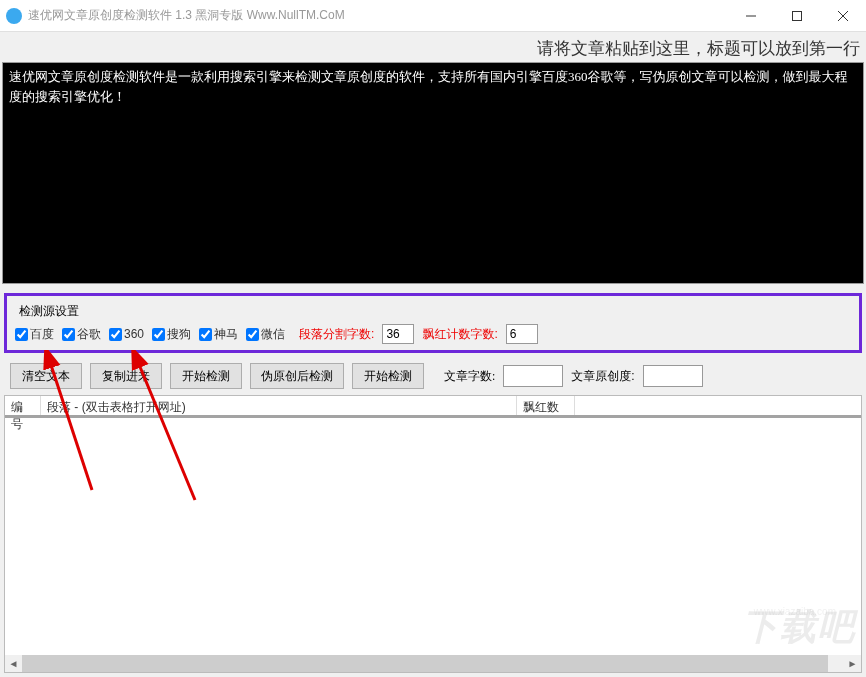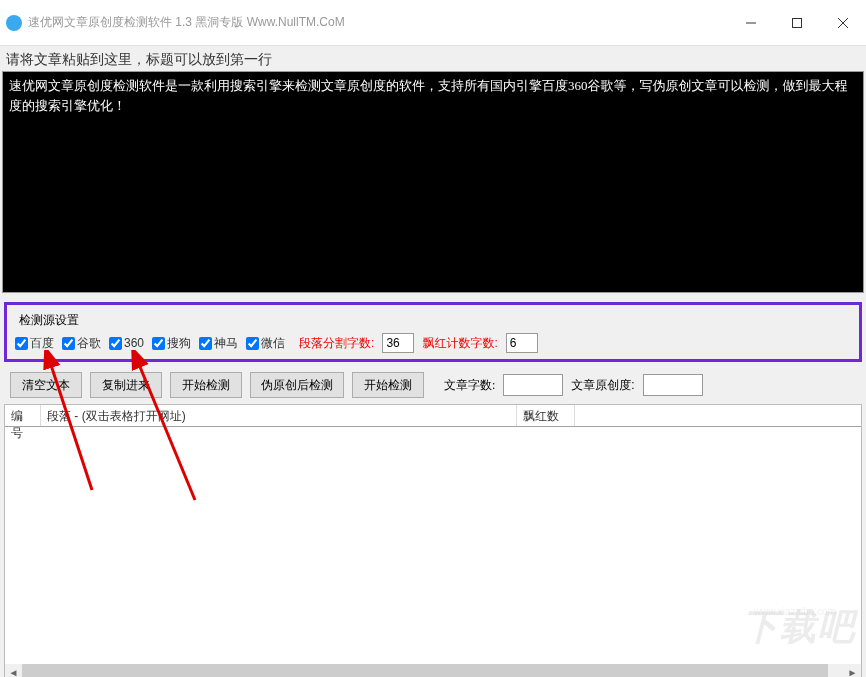--- a/index.html
+++ b/index.html
@@ -1,48 +1,48 @@
 <!DOCTYPE html>
 <html><head>
 <meta charset="utf-8">
 <style>
 * { box-sizing: border-box; margin: 0; padding: 0; }
 body { font-family: "Microsoft YaHei", SimSun, Arial, sans-serif; font-size: 12px; background: #fff; width: 866px; height: 677px; overflow: hidden; position: relative; }
 
 
-.titlebar { height: 46px; background: #fff; border-bottom: 1px solid #e0e0e0; display: flex; align-items: center; padding-left: 6px; }
+.titlebar { height: 32px; background: #fff; border-bottom: 1px solid #e0e0e0; display: flex; align-items: center; padding-left: 6px; }
 .titlebar .app-icon { width: 16px; height: 16px; border-radius: 50%; background: #3ba9ef; margin-right: 6px; }
 .titlebar .title-text { color: #999; font-size: 12px; }
 .titlebar .win-controls { margin-left: auto; display: flex; }
 .titlebar .win-btn { width: 46px; height: 30px; display: flex; align-items: center; justify-content: center; color: #666; cursor: pointer; }
 .titlebar .win-btn svg { width: 10px; height: 10px; }
 
 
 .main { background: #f0f0f0; height: calc(100% - 30px); padding: 2px; }
-.instruction { color: #333; font-size: 14px; padding: 3px 4px 2px; background: #f0f0f0; }
+.instruction { color: #333; font-size: 17px; padding: 3px 4px 2px; background: #f0f0f0; text-align: right; }
 .textarea { width: 100%; height: 222px; background: #000; color: #fff; font-size: 13px; padding: 4px 6px; border: 1px solid #999; resize: none; font-family: "Microsoft YaHei", SimSun; line-height: 1.5; }
 
 
 .fieldset { border: 3px solid #6d28d9; margin: 6px 2px 4px; padding: 8px 8px 6px; }
 .fieldset .legend { background: #f0f0f0; padding: 0 4px; margin-top: -16px; margin-bottom: 4px; display: inline-block; font-size: 12px; }
 .checkbox-row { display: flex; align-items: center; gap: 8px; flex-wrap: wrap; }
 .chk { display: flex; align-items: center; gap: 2px; cursor: pointer; }
 .chk input { width: 13px; height: 13px; }
 .lbl { color: #333; }
 .red-lbl { color: #e00; }
 .num-input { width: 32px; height: 20px; border: 1px solid #999; padding: 0 3px; font-size: 12px; background:#fff; }
 
 
 .button-row { display: flex; align-items: center; gap: 8px; padding: 6px 8px; }
 .btn { background: #e1e1e1; border: 1px solid #adadad; padding: 0 10px; height: 26px; min-width: 72px; font-size: 12px; cursor: pointer; font-family: inherit; }
 .txt-input { width: 60px; height: 22px; border: 1px solid #999; background:#fff; padding: 0 3px; }
 
 
 .table-wrap { border: 1px solid #bbb; margin: 0 2px 2px; height: 278px; background: #fff; position: relative; }
-.table-header { display: flex; background: #fff; border-bottom: 1px solid #a3a3a3; height: 22px; }
+.table-header { display: flex; background: #fff; border-bottom: 3px solid #a3a3a3; height: 22px; }
 .th { border-right: 1px solid #ddd; padding: 3px 6px; font-size: 12px; color: #333; }
 .th.c1 { width: 36px; }
 .th.c2 { width: 476px; }
 .th.c3 { width: 58px; }
 .th.c4 { flex: 1; }
 .table-body { height: calc(100% - 22px - 17px); overflow: hidden; position: relative; }
 .h-scroll { position: absolute; bottom: 0; left: 0; right: 0; height: 17px; background: #f0f0f0; display:flex; align-items:center;}
 .h-scroll .arrow { width: 17px; height: 17px; background:#f0f0f0; display:flex; align-items:center; justify-content:center; color:#666; font-size:10px; cursor:pointer;}
 .h-scroll .track { flex:1; height: 17px; background:#f0f0f0; position:relative;}
 .h-scroll .thumb { position:absolute; left:0; top:0; height:100%; width:98%; background:#cdcdcd; }

